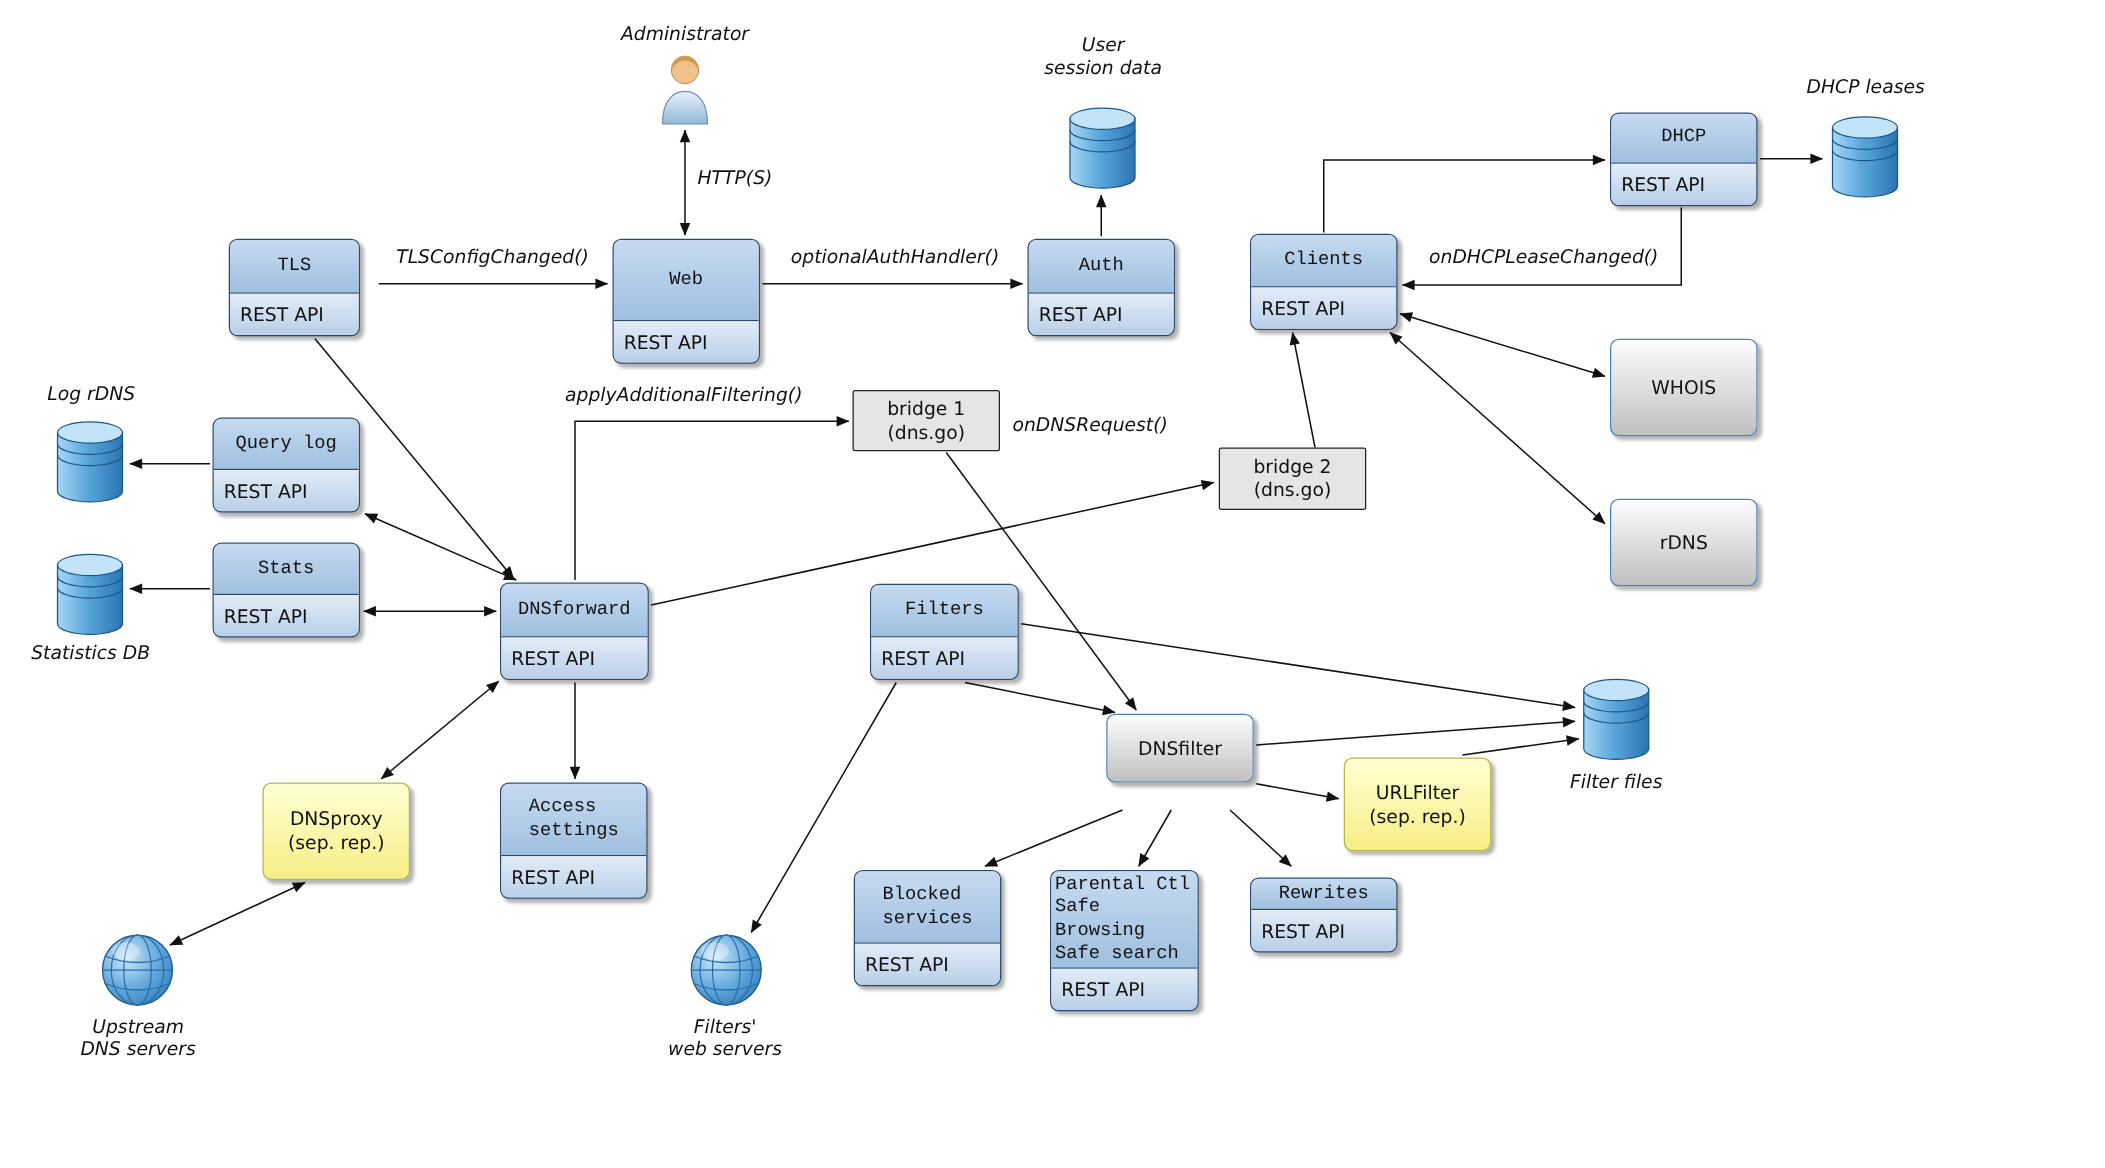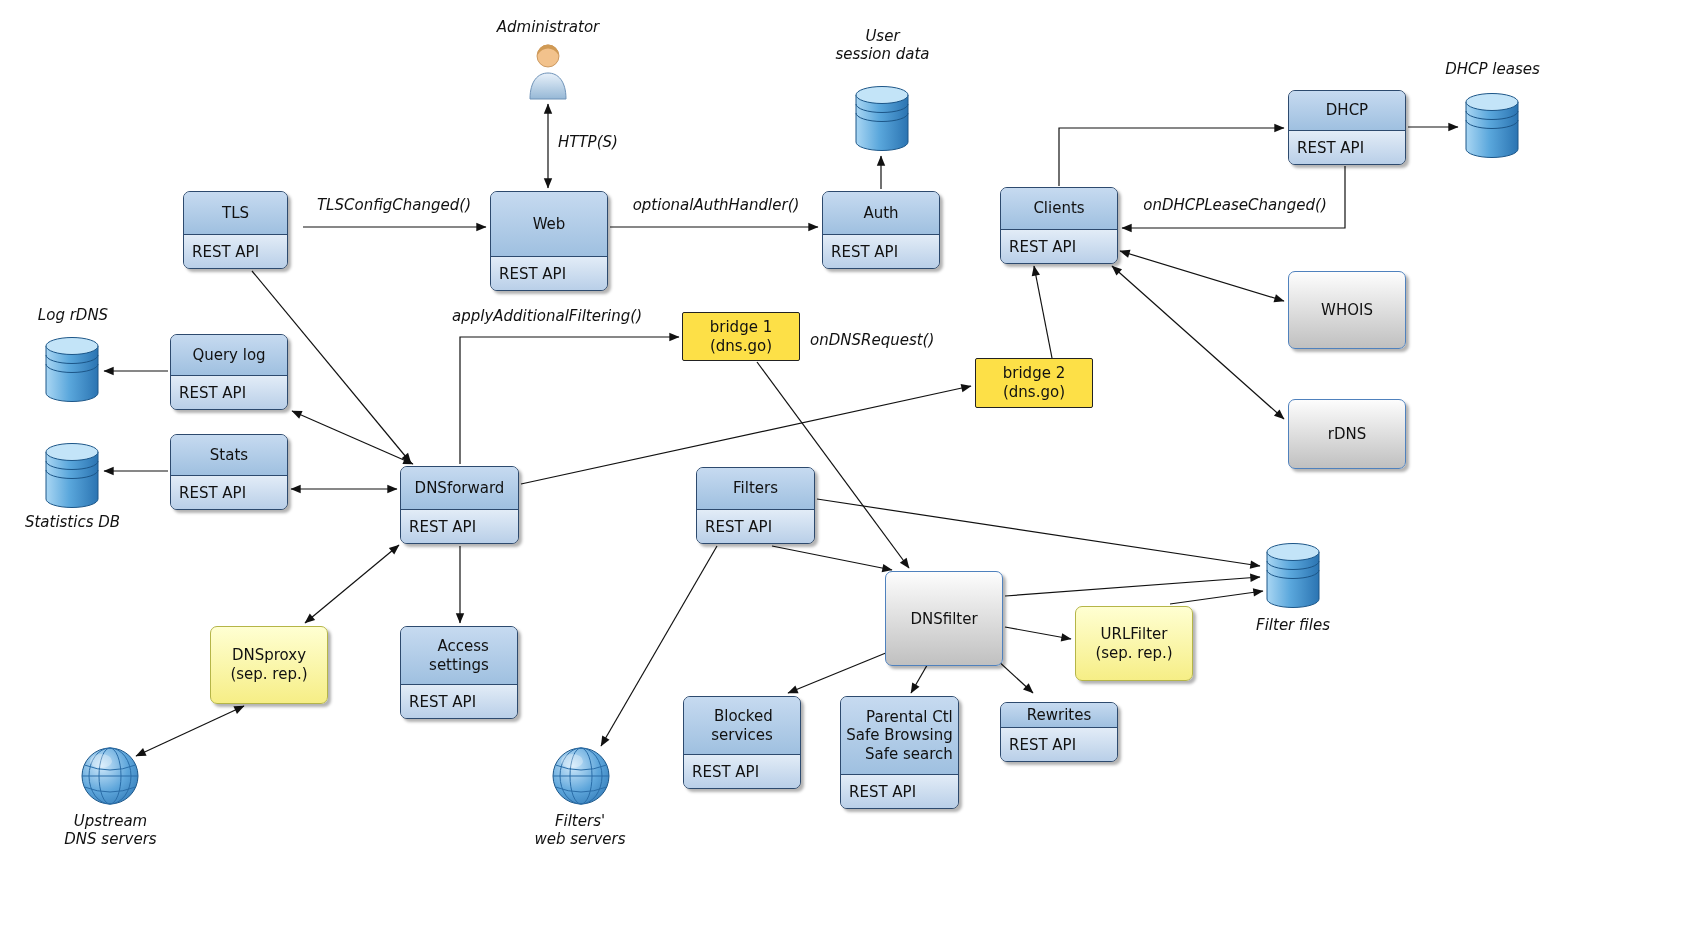--- a/index.html
+++ b/index.html
@@ -8,40 +8,40 @@
     position:relative;width:1684px;height:934px;background:#ffffff;overflow:hidden;
     font-family:"DejaVu Sans","Liberation Sans",sans-serif;color:#111;font-size:15px;
   }
   .edges{position:absolute;left:0;top:0;width:1684px;height:934px;z-index:1;}
   .node,.gbox,.ybox,.bridge{position:absolute;z-index:2;box-sizing:border-box;}
   .node{
     border:1.4px solid #2d4a6e;border-radius:7px;box-shadow:3px 3px 3px rgba(0,0,0,0.30);
     display:flex;flex-direction:column;overflow:hidden;background:#cfe0f1;
   }
   .node .title{
-    flex:1;display:flex;align-items:center;justify-content:center;text-align:right;
+    flex:1;display:flex;align-items:center;justify-content:center;text-align:left;
     background:linear-gradient(180deg,#c6daf0,#9fc0e0);border-bottom:1.4px solid #2d4a6e;
-    white-space:pre-line;line-height:1.22;padding:2px 3px;
+    white-space:pre-line;line-height:1.22;padding:2px 3px;font-family:Liberation Mono, monospace;
   }
   .node .api{
     height:33px;display:flex;align-items:center;padding-left:8px;
     background:linear-gradient(180deg,#e2ecf7,#b9cfe8);
   }
   .gbox{
     border:1.4px solid #4f81bd;border-radius:7px;box-shadow:3px 3px 3px rgba(0,0,0,0.30);
     background:linear-gradient(180deg,#fdfdfd,#c0c0c0);
     display:flex;align-items:center;justify-content:center;text-align:center;white-space:pre-line;
   }
   .ybox{
     border:1.4px solid #b5b548;border-radius:7px;box-shadow:3px 3px 3px rgba(0,0,0,0.30);
     background:linear-gradient(180deg,#ffffd2,#f6ee86);
     display:flex;align-items:center;justify-content:center;text-align:center;white-space:pre-line;line-height:1.25;
   }
   .bridge{
-    border:1.2px solid #222;border-radius:2px;background:#fde047;
+    border:1.2px solid #222;border-radius:2px;background:#e5e5e5;
     display:flex;align-items:center;justify-content:center;text-align:center;white-space:pre-line;line-height:1.25;
   }
   .lbl{position:absolute;z-index:3;white-space:pre-line;line-height:1.22;font-style:italic;}
   .lbl.center{text-align:center;}
   .icon{position:absolute;z-index:2;}
 </style>
 </head>
 <body>
 
 <div class="canvas">
@@ -155,21 +155,21 @@
 Safe search</div>
     <div class="api">REST API</div>
   </div>
   <div class="node" style="left:1000px;top:702px;width:118px;height:60px">
     <div class="title">Rewrites</div>
     <div class="api">REST API</div>
   </div>
 
   <div class="gbox" style="left:1288px;top:271px;width:118px;height:78px">WHOIS</div>
   <div class="gbox" style="left:1288px;top:399px;width:118px;height:70px">rDNS</div>
-  <div class="gbox" style="left:885px;top:571px;width:118px;height:95px">DNSfilter</div>
+  <div class="gbox" style="left:885px;top:571px;width:118px;height:55px">DNSfilter</div>
 
   <div class="bridge" style="left:682px;top:312px;width:118px;height:49px">bridge 1
 (dns.go)</div>
   <div class="bridge" style="left:975px;top:358px;width:118px;height:50px">bridge 2
 (dns.go)</div>
 
   <div class="ybox" style="left:210px;top:626px;width:118px;height:78px">DNSproxy
 (sep. rep.)</div>
   <div class="ybox" style="left:1075px;top:606px;width:118px;height:75px">URLFilter
 (sep. rep.)</div>

